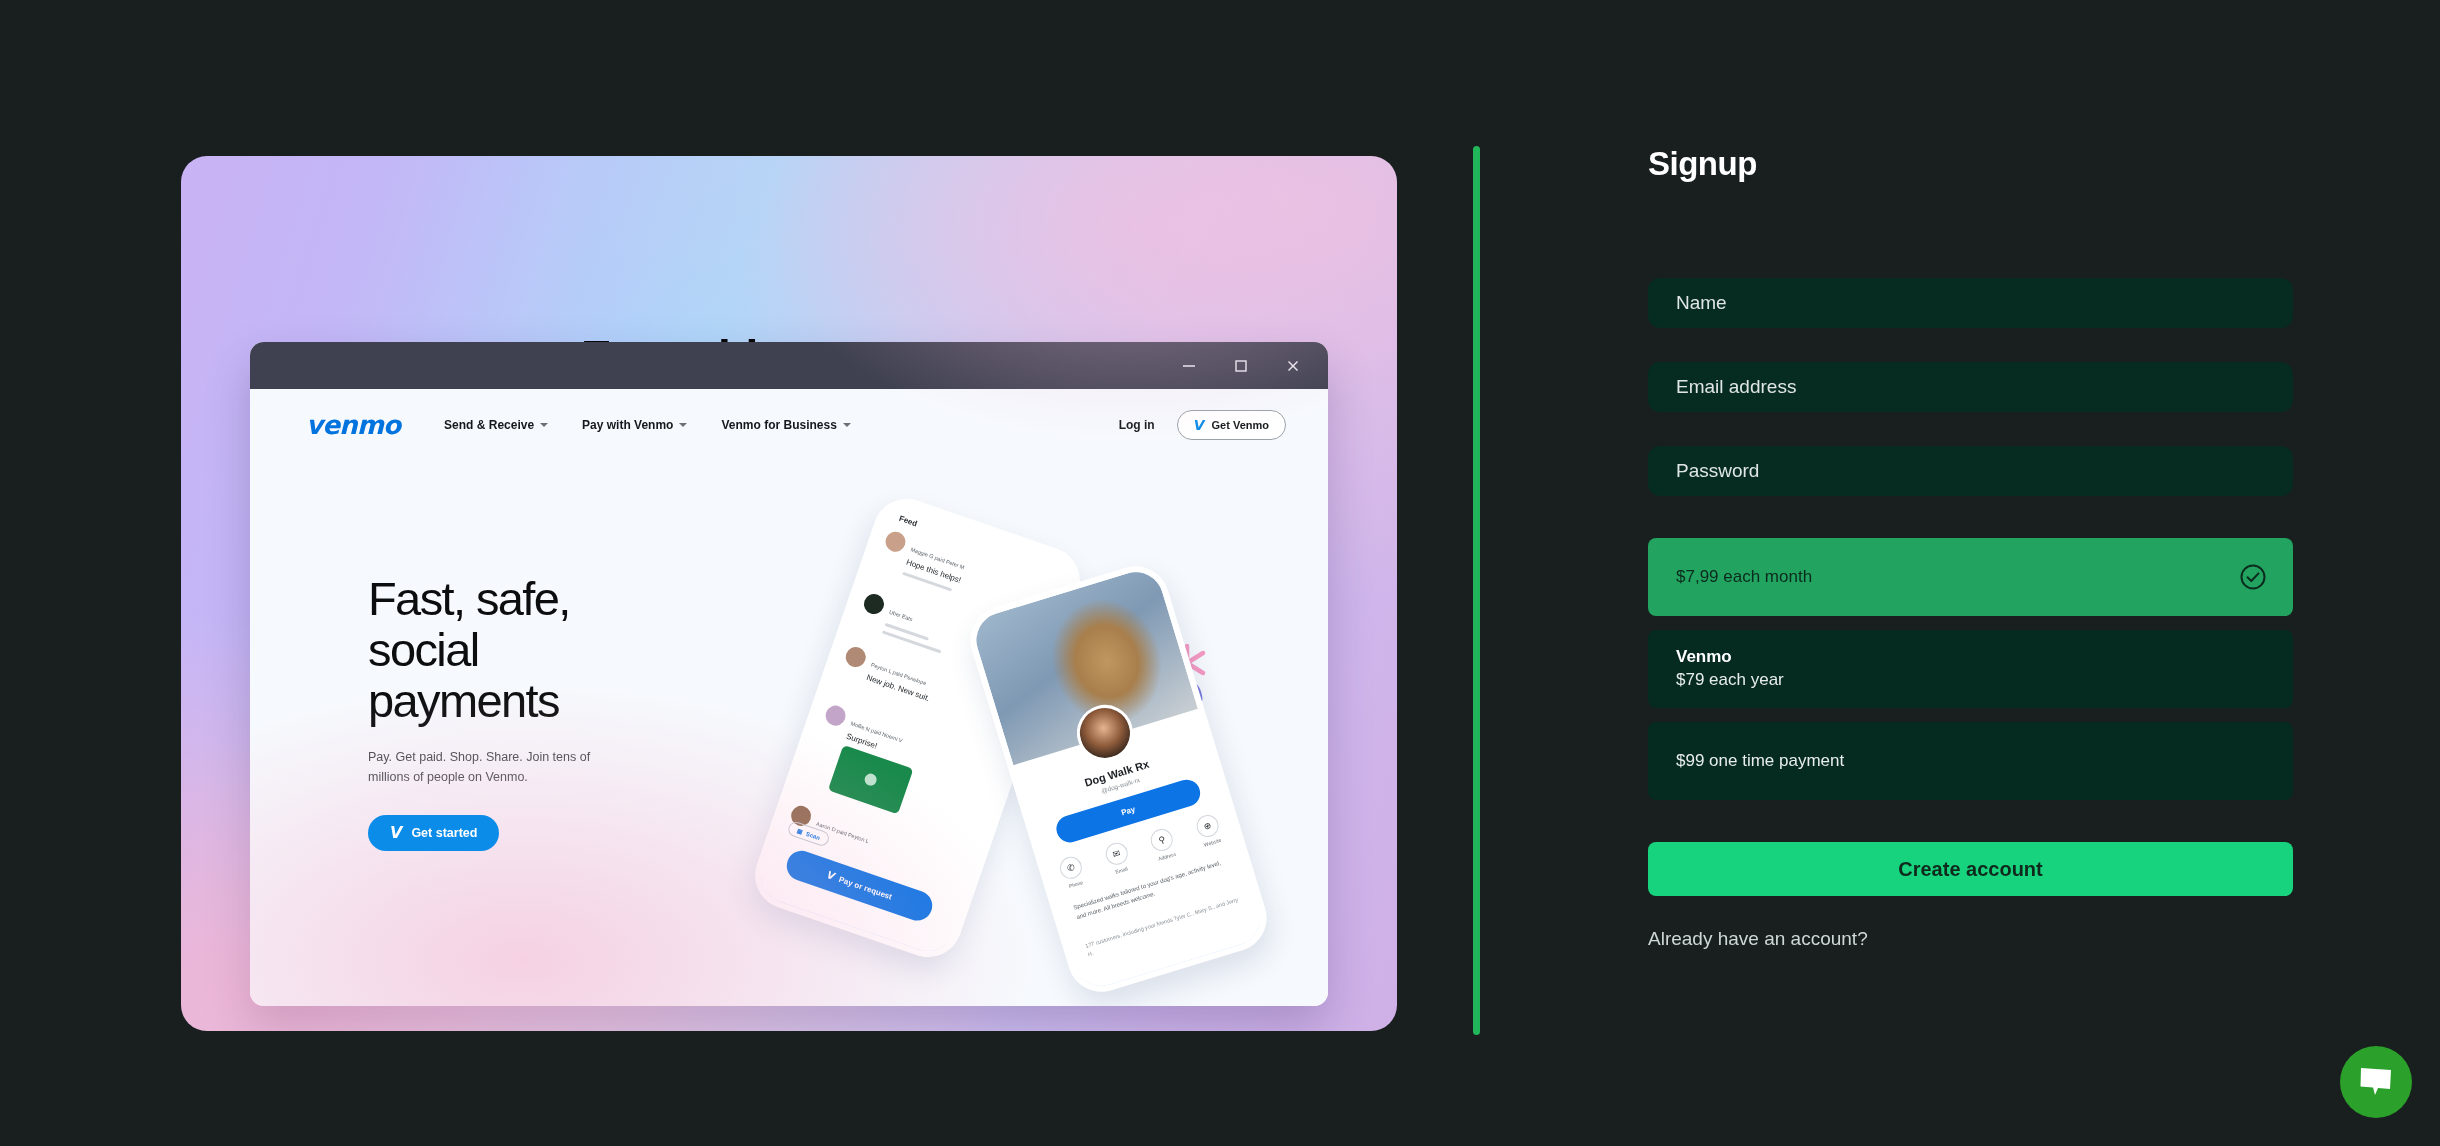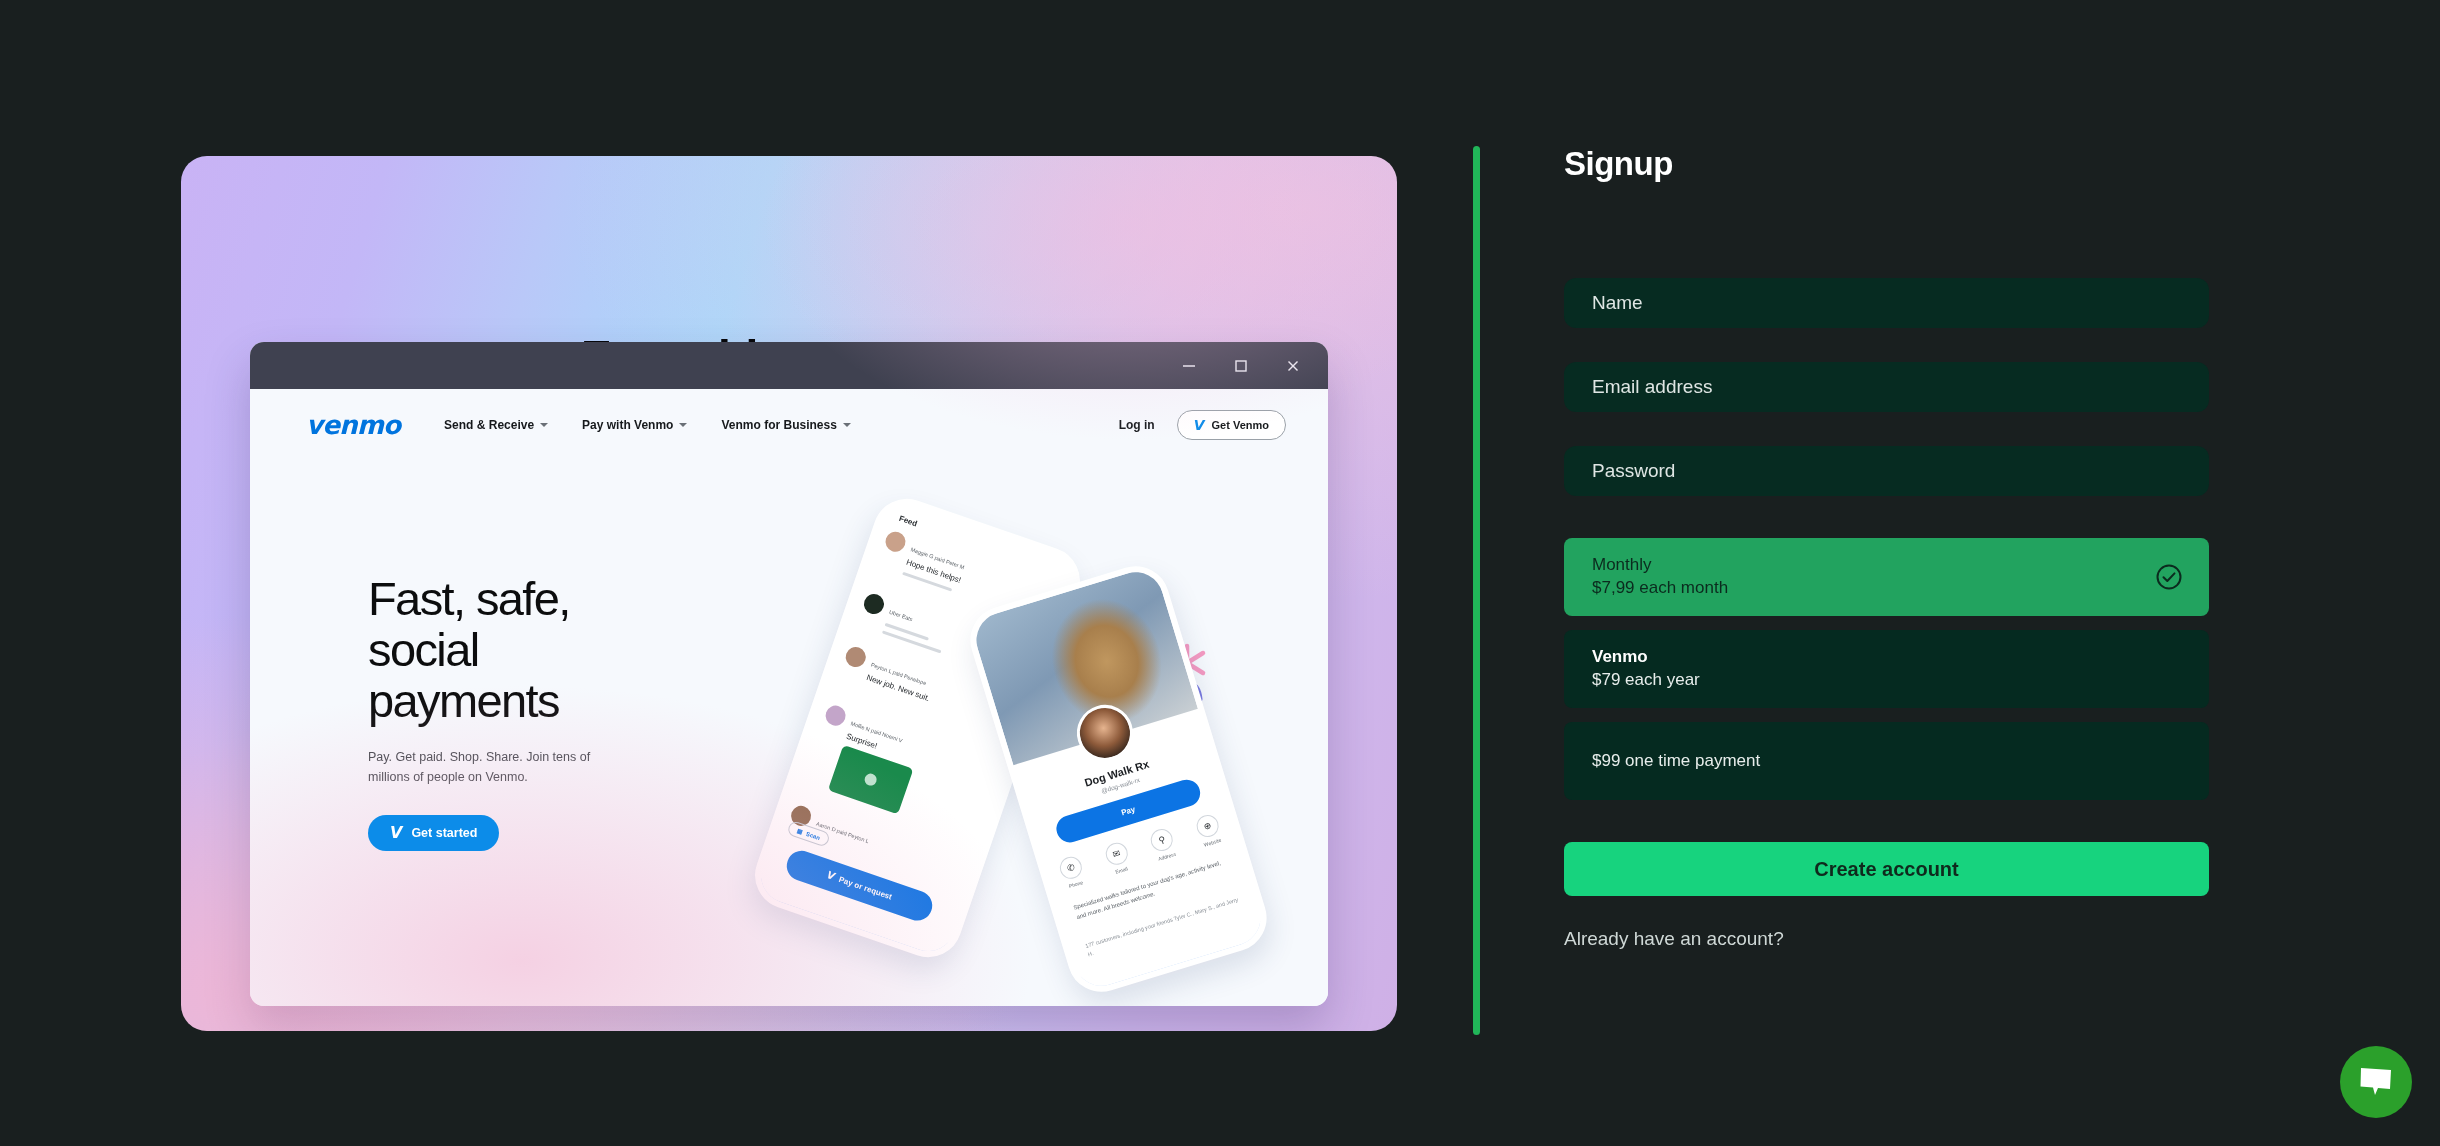--- a/index.html
+++ b/index.html
@@ -391,21 +391,21 @@
     top: 146px;
     width: 7px;
     height: 889px;
     border-radius: 4px;
     background: #21b659;
   }
 
   
   .signup {
     position: absolute;
-    left: 1564px;
+    left: 1648px;
     top: 146px;
     width: 645px;
   }
   .signup-title {
     font-size: 33px;
     font-weight: 700;
     letter-spacing: -0.5px;
     color: #ffffff;
     line-height: 1.1;
   }
@@ -693,21 +693,20 @@
 
     <input id="field-name" class="field" type="text" placeholder="Name" style="">
 
     <input id="field-email" class="field" type="text" placeholder="Email address" style="">
 
     <input id="field-pass" class="field" type="password" placeholder="Password" style="">
 
     <div class="plans">
 
       <div class="plan selected">
-        <div class="plan-name">Monthly</div>
         <div class="plan-price">$7,99 each month</div>
         <svg class="plan-check" viewBox="0 0 28 28">
           <circle cx="14" cy="14" r="11.5" fill="none" stroke="#0b2b1e" stroke-width="2"></circle>
           <path d="M8.5 14.3 L12.3 18 L19.5 10.4" fill="none" stroke="#0b2b1e" stroke-width="2" stroke-linecap="round" stroke-linejoin="round"></path>
         </svg>
       </div>
 
       <div class="plan">
         <div class="plan-name">Venmo</div>
         <div class="plan-price">$79 each year</div>

